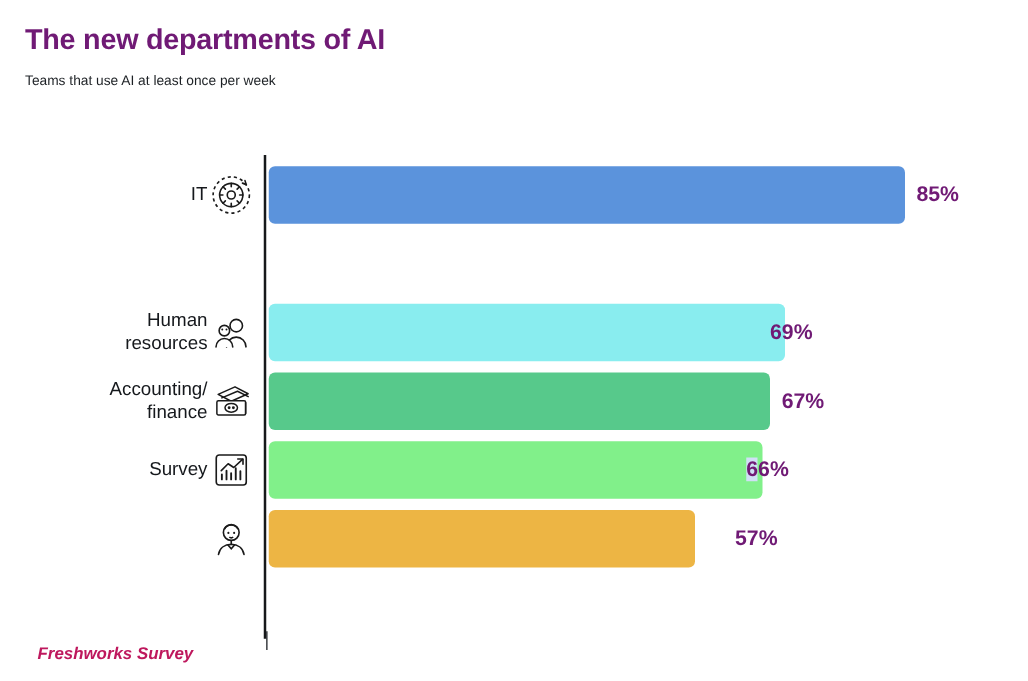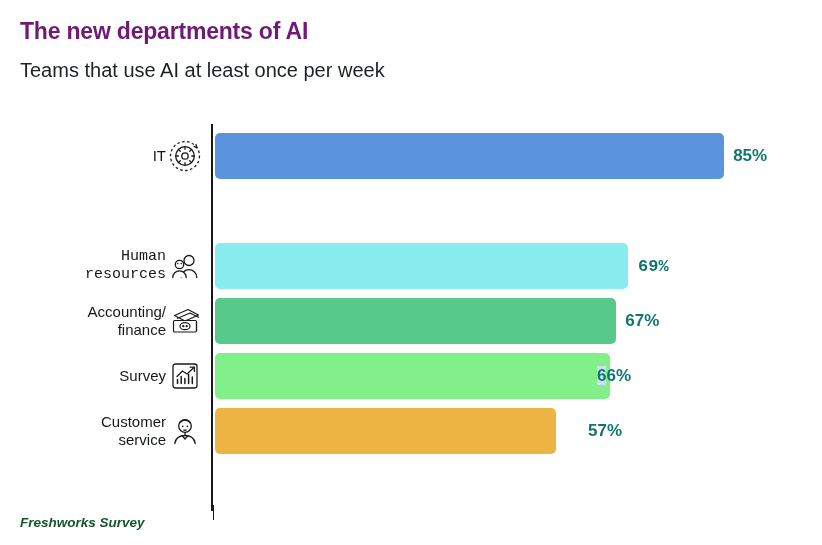--- a/index.html
+++ b/index.html
@@ -31,21 +31,21 @@
     font-size: 23px;
     font-weight: bold;
     letter-spacing: -0.2px;
     color: #701a75;
     white-space: nowrap;
   }
   .chart-subtitle {
     position: absolute;
     left: 20px;
     top: 59px;
-    font-size: 20px;
+    font-size: 11px;
     font-weight: normal;
     color: #1d2125;
     white-space: nowrap;
   }
 
   
   .plot {
     position: absolute;
     left: 0;
     top: 0;
@@ -107,36 +107,36 @@
     height: 46px;
     border-radius: 5px;
   }
 
   .bar-value {
     position: absolute;
     top: 50%;
     transform: translateY(-50%);
     font-size: 17px;
     font-weight: bold;
-    color: #0f766e;
+    color: #701a75;
     white-space: nowrap;
   }
   .bar-value .sel {
     background: #cfe0f5;
   }
 
   
   .source-note {
     position: absolute;
-    left: 20px;
+    left: 30px;
     top: 515px;
     font-size: 13.5px;
     font-weight: bold;
     font-style: italic;
-    color: #14532d;
+    color: #be185d;
     white-space: nowrap;
   }
 
   .text-caret {
     position: absolute;
     left: 213px;
     top: 505px;
     width: 1px;
     height: 15px;
     background: #15181c;
@@ -167,36 +167,36 @@
             <path d="M17 7.7v2.6M17 23.7v2.6M7.7 17h2.6M23.7 17h2.6"></path>
             <path d="M10.4 10.4l1.9 1.9M21.7 21.7l1.9 1.9M23.6 10.4l-1.9 1.9M12.3 21.7l-1.9 1.9"></path>
           </g>
         </svg>
       </div>
       <div class="bar" id="bar-0" style="width: 509.15px; background: rgb(91, 147, 220);"></div>
       <div class="bar-value" id="val-0" style="left: 733.15px;">85%</div>
     </div>
 
 
-    <div class="row" id="row-2" style="top:243px;font-family:Liberation Mono, monospace;">
+    <div class="row" id="row-2" style="top:243px;">
       <div class="cat-label-wrap">
         <div class="cat-label">Human
 resources</div>
       </div>
       <div class="cat-icon">
         <svg viewBox="0 0 34 34" fill="none" stroke="#1a1a1a" stroke-width="1.3">
           <circle cx="21" cy="11.5" r="5"></circle>
           <path d="M13.2 28.5 a7.8 7.8 0 0 1 15.6 0" stroke-linecap="round"></path>
           <circle cx="11.5" cy="15.5" r="4.2" fill="#ffffff"></circle>
           <path d="M4.8 28.5 a6.7 6.7 0 0 1 13.4 0" stroke-linecap="round" fill="#ffffff"></path>
           <path d="M9.8 14.6 h0.01M13.2 14.6 h0.01" stroke-width="1.6" stroke-linecap="round"></path>
         </svg>
       </div>
       <div class="bar" id="bar-2" style="width: 413.31px; background: rgb(137, 237, 239);"></div>
-      <div class="bar-value" id="val-2" style="left: 638px;">69%</div>
+      <div class="bar-value" id="val-2" style="left: 616px;">69%</div>
     </div>
 
     <div class="row" id="row-3" style="top:298px;">
       <div class="cat-label-wrap">
         <div class="cat-label">Accounting/
 finance</div>
       </div>
       <div class="cat-icon">
         <svg viewBox="0 0 34 34" fill="none" stroke="#1a1a1a" stroke-width="1.2">
           <path d="M6.5 11.5 L20 5.5 L30.5 11 L17 17z" stroke-linejoin="round"></path>
@@ -224,24 +224,20 @@
           </g>
           <path d="M9 17.5 L14.5 12 L19 15 L26 8.5" stroke-linecap="round" stroke-linejoin="round"></path>
           <path d="M22.2 8.2 h4.2 v4.2" stroke-linecap="round" stroke-linejoin="round"></path>
         </svg>
       </div>
       <div class="bar" id="bar-4" style="width: 395.34px; background: rgb(129, 240, 138);"></div>
       <div class="bar-value" id="val-4" style="left: 597px;"><span class="sel">6</span>6%</div>
     </div>
 
     <div class="row" id="row-5" style="top:408px;">
-      <div class="cat-label-wrap">
-        <div class="cat-label">Customer
-service</div>
-      </div>
       <div class="cat-icon">
         <svg viewBox="0 0 34 34" fill="none" stroke="#1a1a1a" stroke-width="1.3">
           <circle cx="17" cy="12" r="6.3"></circle>
           <path d="M11.6 9.2 a6.2 6.2 0 0 1 10.8 0"></path>
           <path d="M14.7 12.3 h0.01M19.3 12.3 h0.01" stroke-width="1.7" stroke-linecap="round"></path>
           <path d="M15.5 15.6 a2 2 0 0 0 3 0"></path>
           <path d="M17 18.3 v3.4"></path>
           <path d="M6.8 29.5 c0.8-5 4.8-8 10.2-8 s9.4 3 10.2 8" stroke-linecap="round"></path>
           <path d="M14.2 21.8 L17 25 L19.8 21.8"></path>
         </svg>

